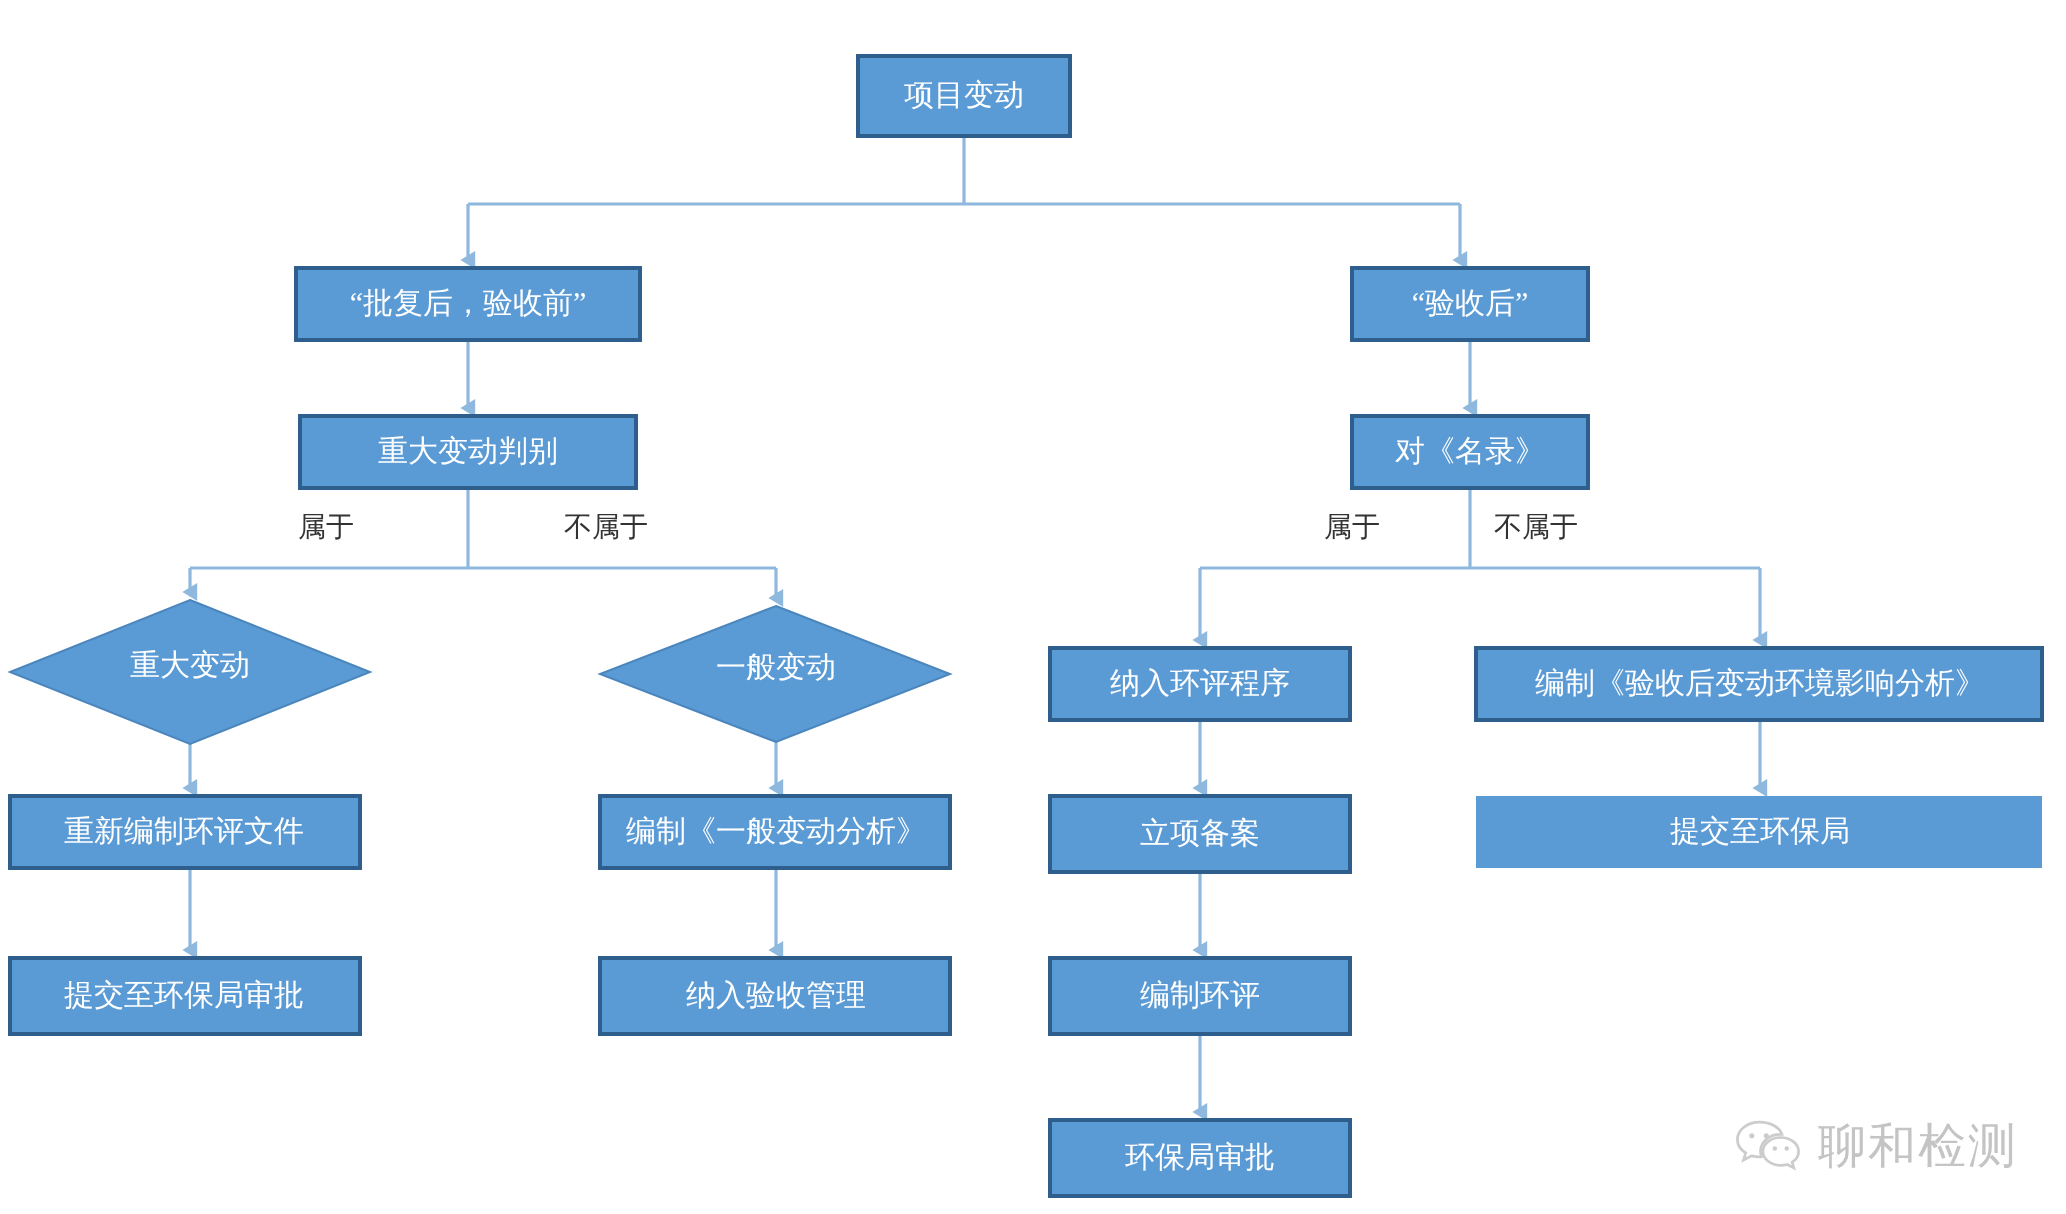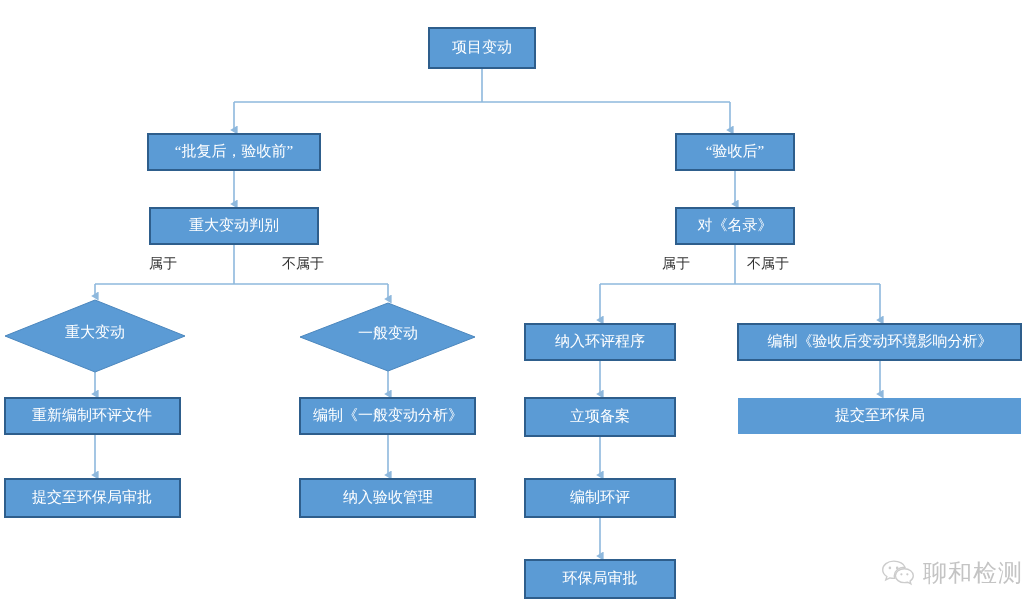--- a/index.html
+++ b/index.html
@@ -49,21 +49,21 @@
     text-anchor: middle;
     dominant-baseline: middle;
   }
   .connector {
     stroke: #8eb8dd;
     stroke-width: 1.6;
     fill: none;
   }
   .watermark {
     position: absolute;
-    right: 10px;
+    right: 24px;
     bottom: 18px;
     display: flex;
     align-items: center;
     gap: 8px;
     opacity: 0.5;
   }
   .wm-text {
     font-family: "Liberation Serif", "DejaVu Serif", serif;
     font-size: 24px;
     color: #8a8a8a;

